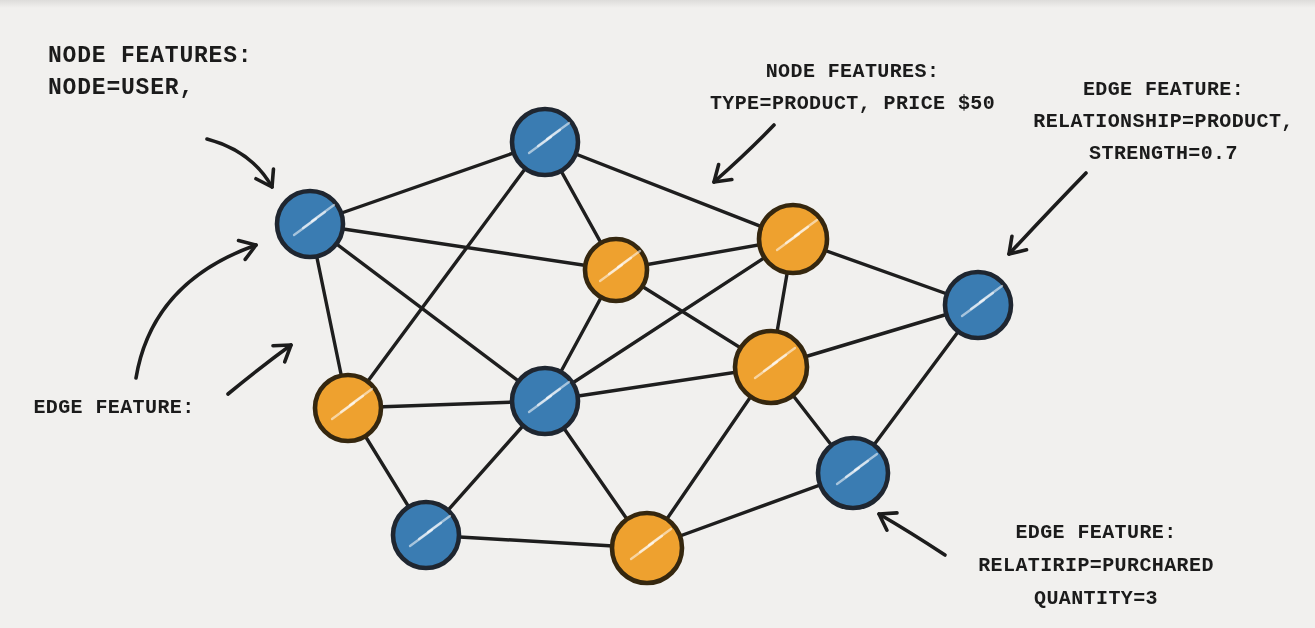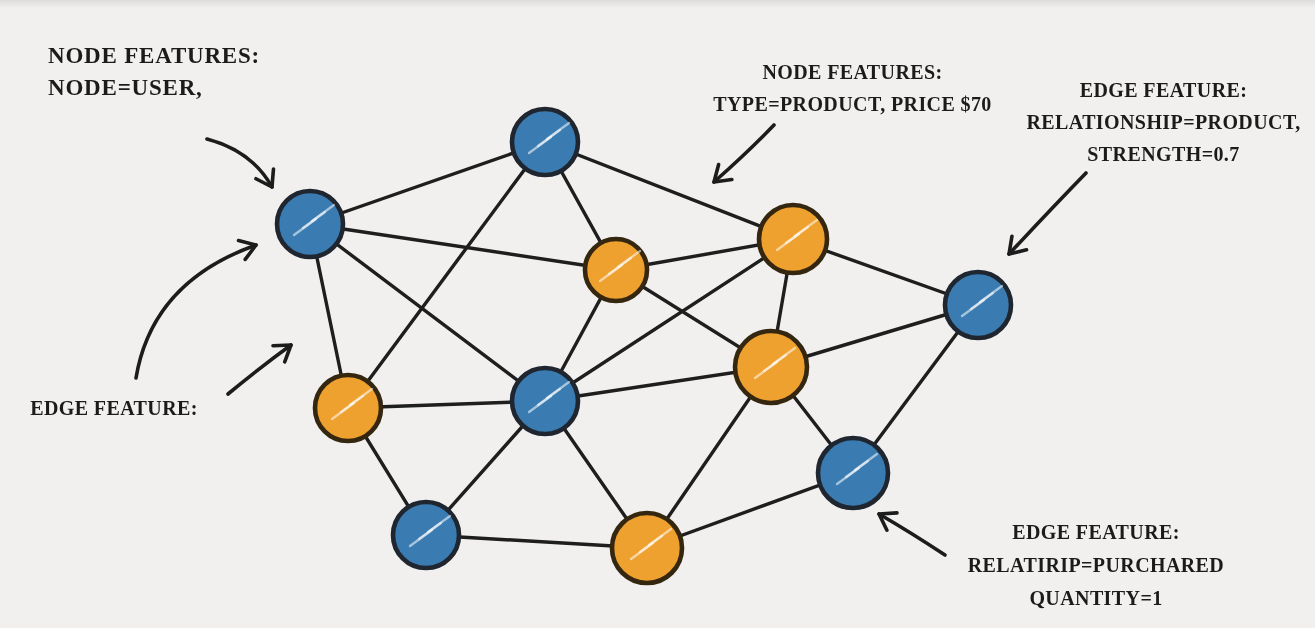--- a/index.html
+++ b/index.html
@@ -2,21 +2,21 @@
 <html><head>
 <meta charset="utf-8">
 <style>
   html,body{margin:0;padding:0;}
   #canvas{
     position:relative;
     width:1315px;height:628px;
     background:#f1f0ee;
     background-image:linear-gradient(180deg,#dddcda 0px,#f1f0ee 8px);
     overflow:hidden;
-    font-family:Liberation Serif, serif;
+    font-family:Liberation Mono, monospace;
   }
   #network-svg{position:absolute;left:0;top:0;width:1315px;height:628px;}
   marker{overflow:visible;}
   .ann{
     position:absolute;
     color:#1b1b1b;
     font-weight:700;
     line-height:32px;
     letter-spacing:0.4px;
     white-space:nowrap;
@@ -143,32 +143,32 @@
       </g>
   </svg>
 
   <div class="ann ann-0">
     <span class="ann-line">NODE FEATURES:</span>
     <span class="ann-line">NODE=USER,</span>
   </div>
 
   <div class="ann ann-1">
     <span class="ann-line">NODE FEATURES:</span>
-    <span class="ann-line">TYPE=PRODUCT, PRICE $70</span>
+    <span class="ann-line">TYPE=PRODUCT, PRICE $50</span>
   </div>
 
   <div class="ann ann-2">
     <span class="ann-line">EDGE FEATURE:</span>
     <span class="ann-line">RELATIONSHIP=PRODUCT,</span>
     <span class="ann-line">STRENGTH=0.7</span>
   </div>
 
   <div class="ann ann-3">
     <span class="ann-line">EDGE FEATURE:</span>
   </div>
 
   <div class="ann ann-4">
     <span class="ann-line">EDGE FEATURE:</span>
     <span class="ann-line">RELATIRIP=PURCHARED</span>
-    <span class="ann-line">QUANTITY=1</span>
+    <span class="ann-line">QUANTITY=3</span>
   </div>
 
 </div>
 
 </body></html>

